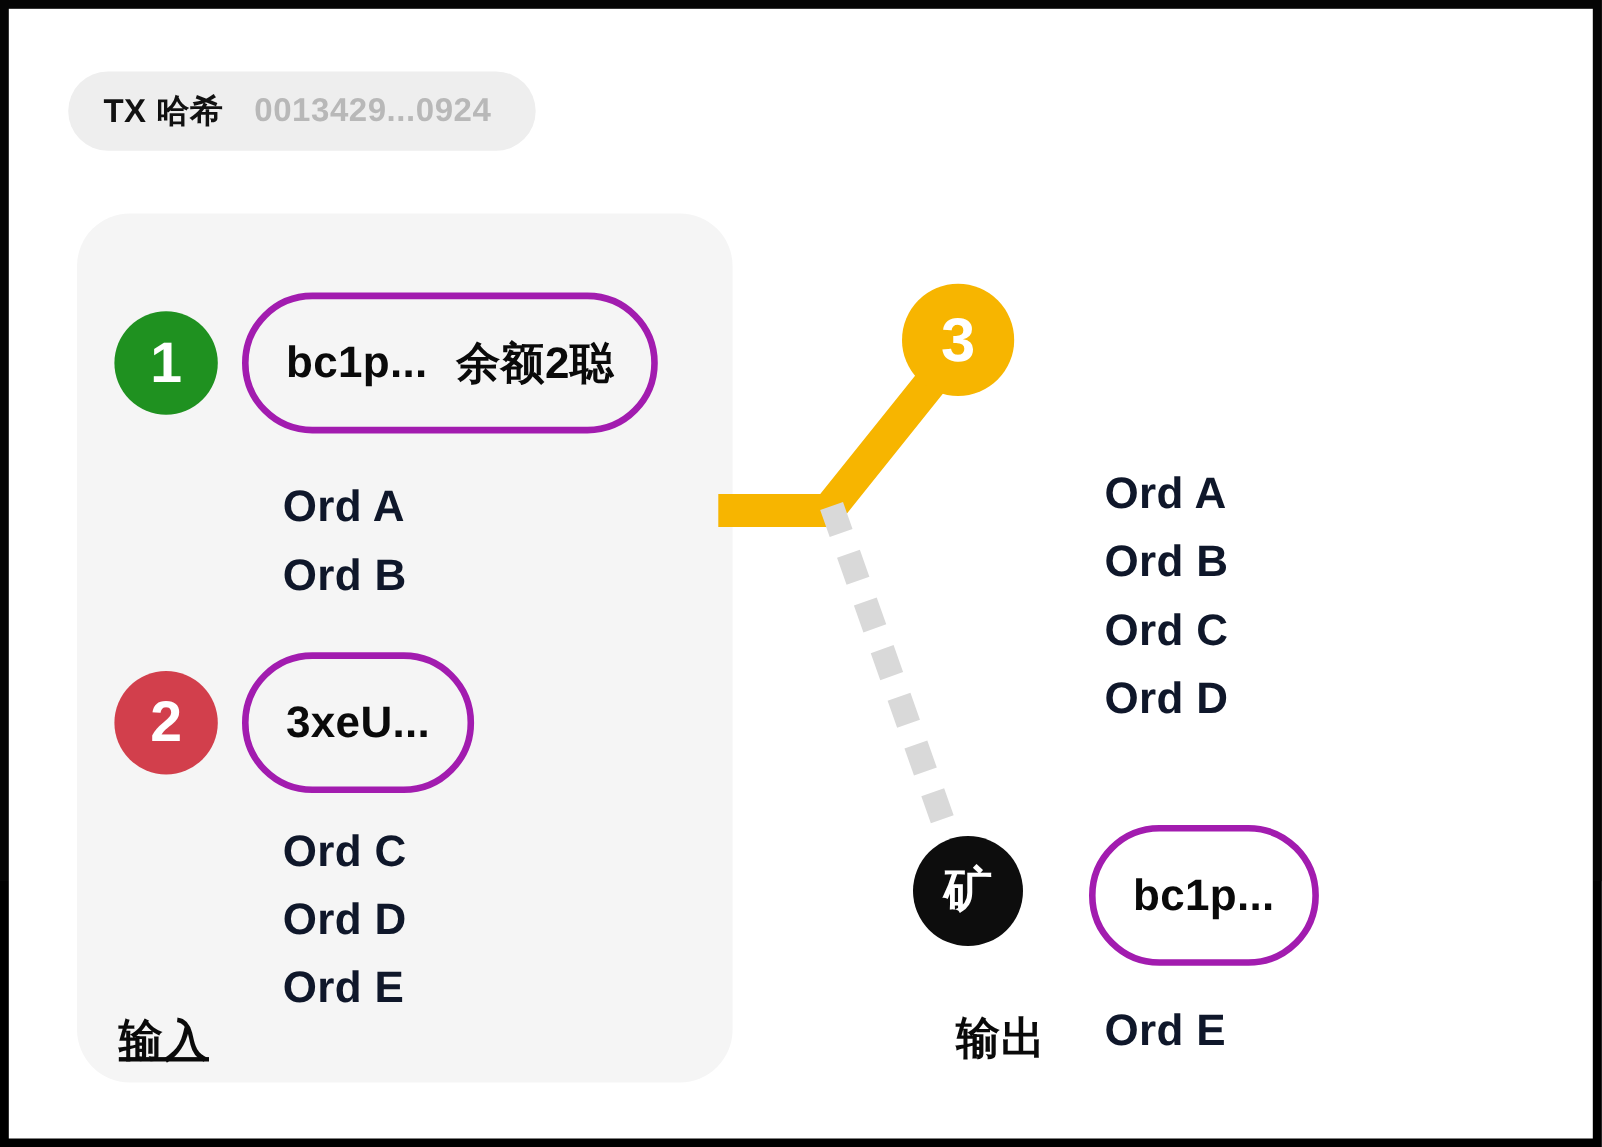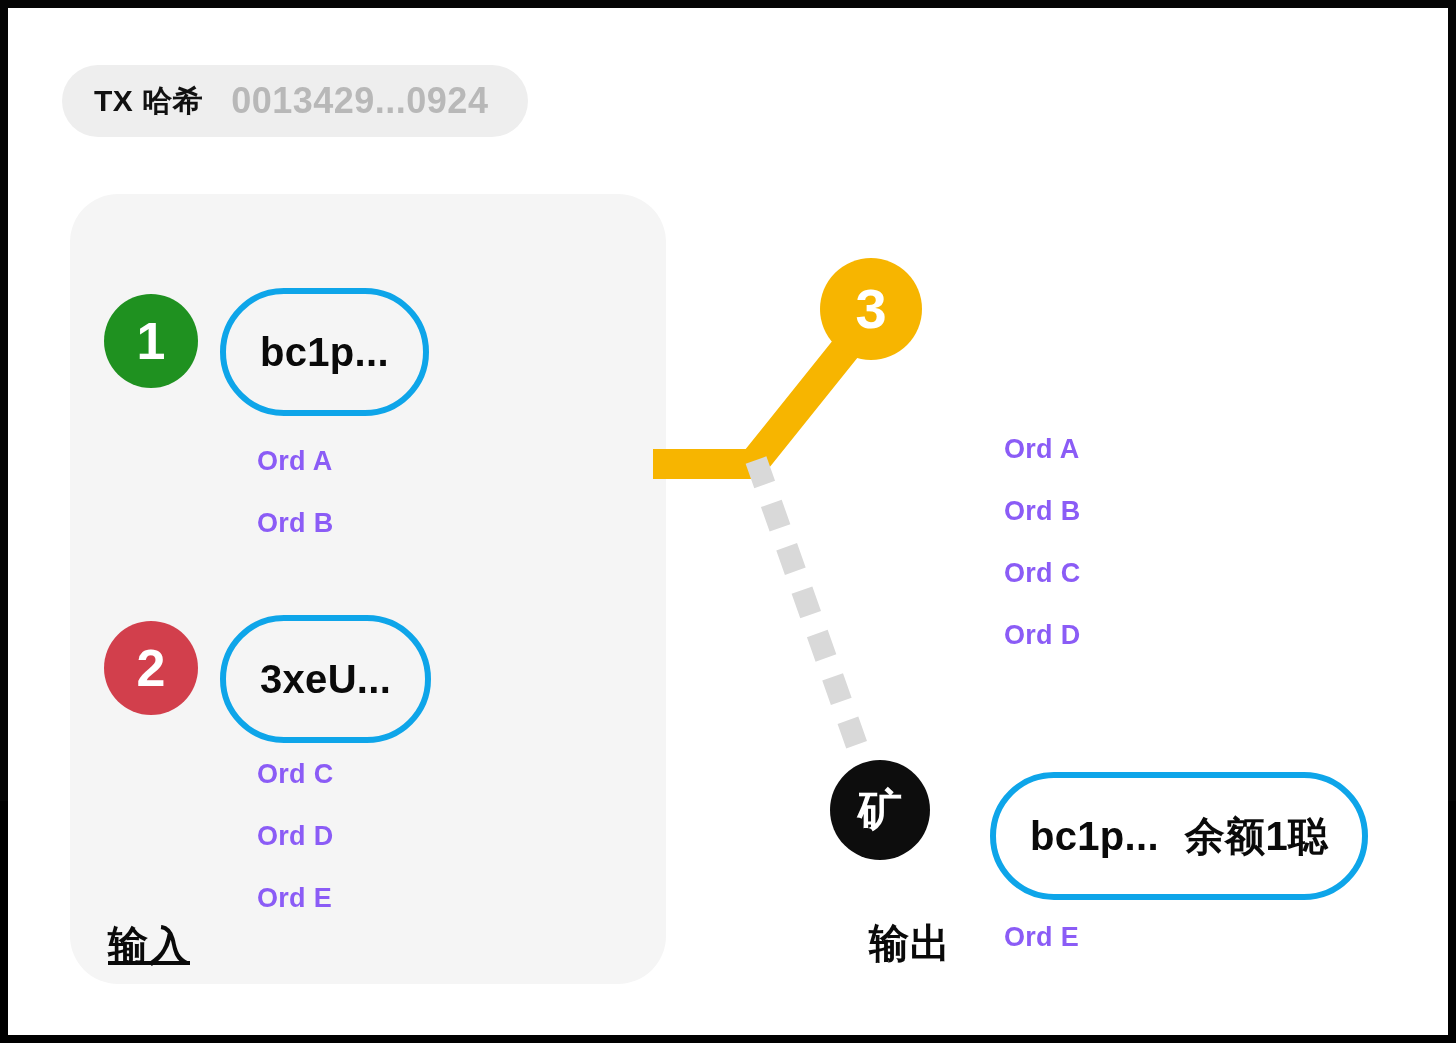--- a/index.html
+++ b/index.html
@@ -48,21 +48,21 @@
     box-sizing: border-box;
   }
   .tx-chip-label {
     font-size: 30px;
     font-weight: 700;
     color: #111111;
     letter-spacing: 0.5px;
     white-space: nowrap;
   }
   .tx-chip-value {
-    font-size: 36px;
+    font-size: 30px;
     font-weight: 700;
     color: #b8b8b8;
     letter-spacing: 0.5px;
     white-space: nowrap;
   }
 
   
   .input-panel {
     position: absolute;
     left: 62px;
@@ -100,46 +100,45 @@
   .badge-black { background: #0d0d0d; font-size: 44px; }
 
   
   .pill {
     display: inline-flex;
     align-items: center;
     justify-content: center;
     gap: 26px;
     height: 128px;
     padding: 0 34px;
-    border: 6px solid #0ea5e9;
+    border: 6px solid #a21caf;
     border-radius: 70px;
     background: #ffffff;
     box-sizing: border-box;
     white-space: nowrap;
-    margin-top: 22px;
   }
   .pill.on-gray { background: #f5f5f5; }
   .pill-addr, .pill-amount {
     font-size: 40px;
     font-weight: 700;
     color: #0a0a0a;
     letter-spacing: 0.3px;
   }
 
   
   .ord-list {
     position: absolute;
     display: flex;
     flex-direction: column;
     gap: 4px;
   }
   .ord-item {
-    font-size: 27px;
-    font-weight: 700;
-    color: #8b5cf6;
+    font-size: 40px;
+    font-weight: 700;
+    color: #0f172a;
     line-height: 58px;
     letter-spacing: 0.3px;
   }
 
   .section-label {
     position: absolute;
     font-size: 40px;
     font-weight: 700;
     color: #0a0a0a;
     letter-spacing: 1px;
@@ -169,20 +168,21 @@
       <span class="tx-chip-label">TX 哈希</span>
       <span class="tx-chip-value">0013429...0924</span>
     </div>
 
     <div class="input-panel"></div>
 
     <div class="io-row" style="left:96px; top:258px;">
       <div class="badge badge-green">1</div>
       <div class="pill on-gray">
         <span class="pill-addr">bc1p...</span>
+        <span class="pill-amount">余额2聪</span>
       </div>
     </div>
 
     <div class="ord-list" style="left:249px; top:424px;">
       <span class="ord-item">Ord A</span>
       <span class="ord-item">Ord B</span>
     </div>
 
     <div class="io-row" style="left:96px; top:585px;">
       <div class="badge badge-red">2</div>
@@ -217,21 +217,20 @@
       <span class="ord-item">Ord C</span>
       <span class="ord-item">Ord D</span>
     </div>
 
     <div class="out-badge-wrap" style="left:822px; top:752px;">
       <div class="badge badge-black" style="width:100px; height:100px;">矿</div>
     </div>
 
     <div class="pill" style="position:absolute; left:982px; top:742px;">
       <span class="pill-addr">bc1p...</span>
-      <span class="pill-amount">余额1聪</span>
     </div>
 
     <div class="ord-list" style="left:996px; top:900px;">
       <span class="ord-item">Ord E</span>
     </div>
 
     <span class="section-label" style="left:861px; top:908px;">输出</span>
 
   </div>
 </div>

